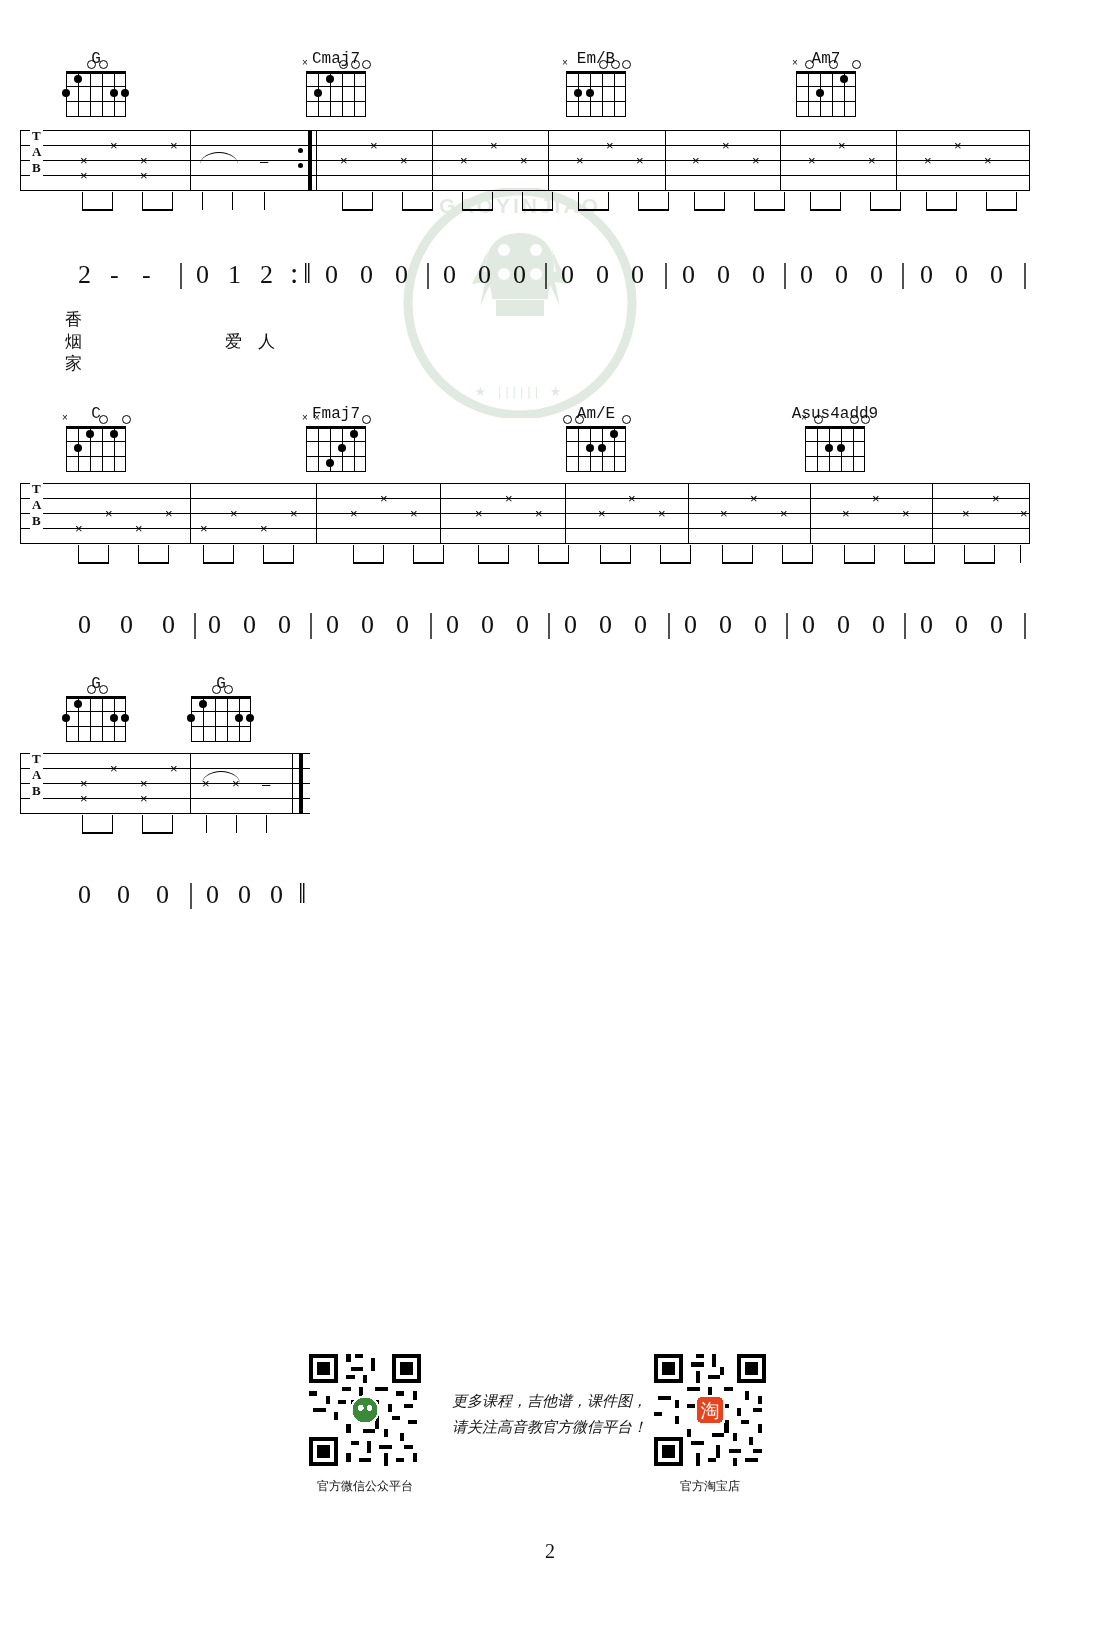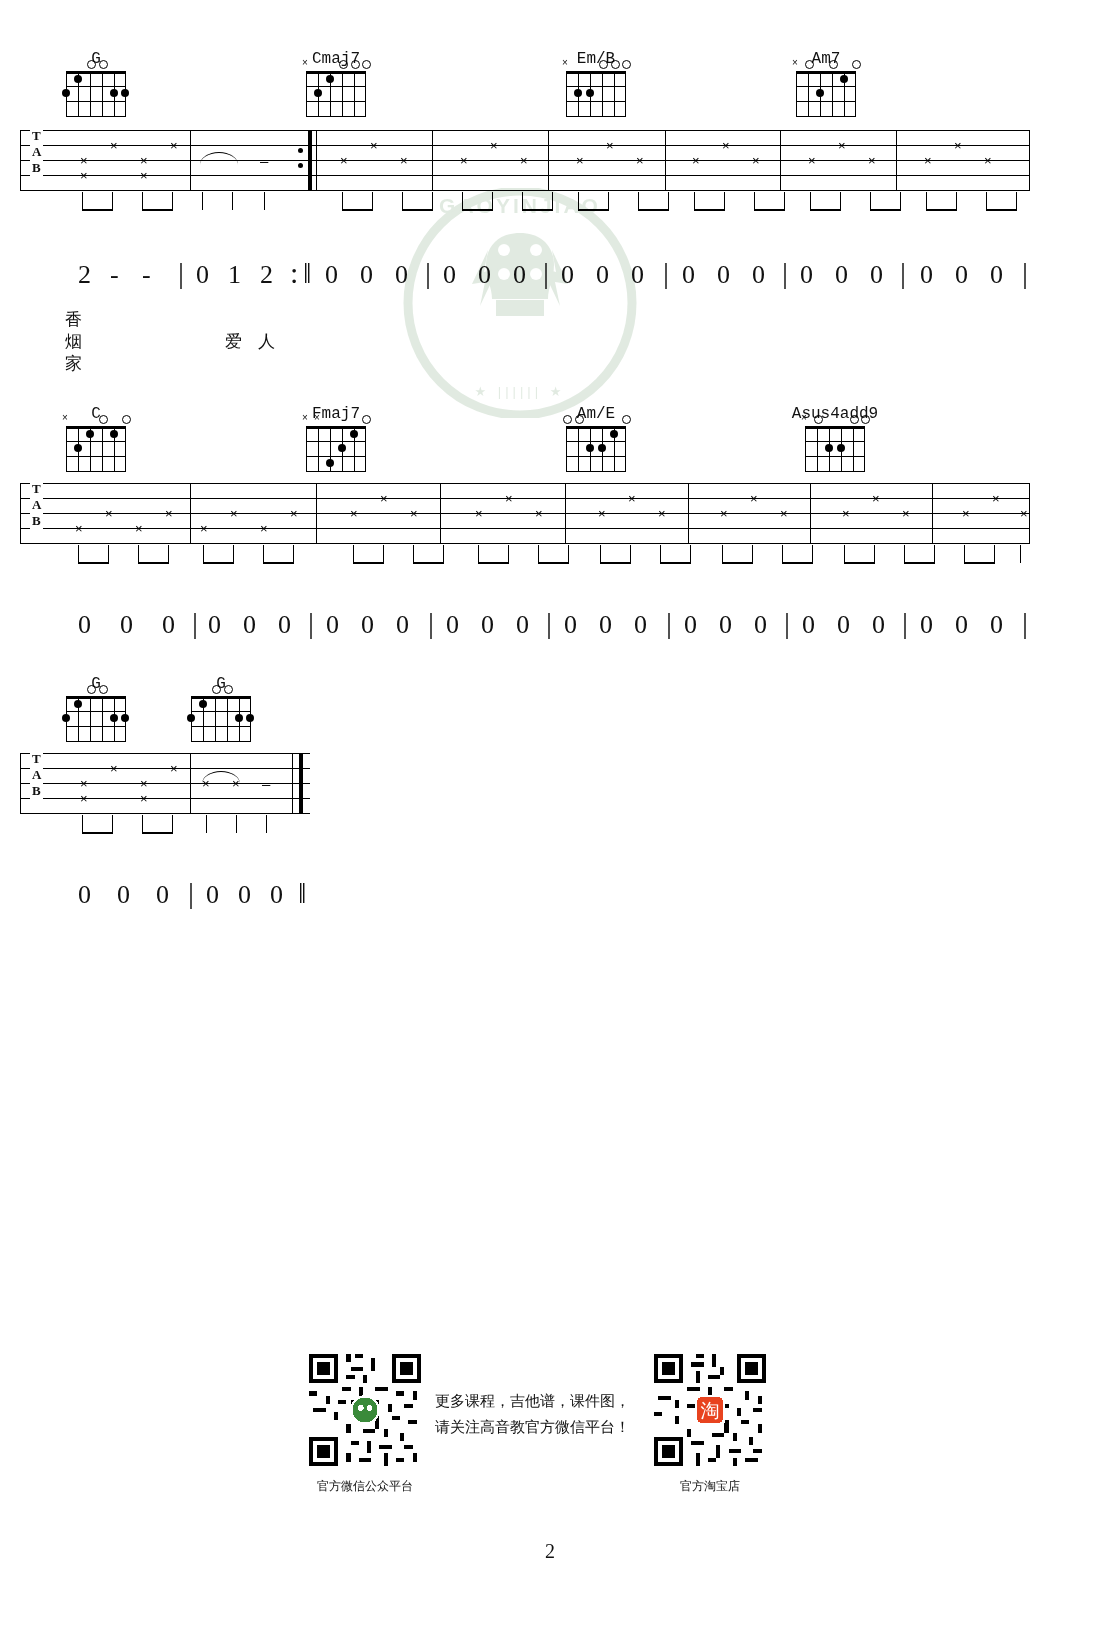--- a/index.html
+++ b/index.html
@@ -723,21 +723,21 @@
           <rect x="22" y="26" width="2" height="1"></rect>
         <rect x="26" y="25" width="1" height="2"></rect>
       </g>
       <circle cx="14.5" cy="14.5" r="3.6" fill="#fff"></circle>
       <circle cx="14.5" cy="14.5" r="3" fill="#3a8a3a"></circle>
       <circle cx="13.5" cy="14" r="0.7" fill="#fff"></circle>
       <circle cx="15.6" cy="14" r="0.7" fill="#fff"></circle>
     </svg>
     <div class="qrlabel" style="left:285px;top:128px;">官方微信公众平台</div>
 
-    <div class="ftext" style="left:435px;top:38px;">
+    <div class="ftext" style="left:452px;top:38px;font-style:italic;">
       <div>更多课程，吉他谱，课件图，</div>
       <div>请关注高音教官方微信平台！</div>
     </div>
 
     <svg class="qr" style="left:650px;top:0;" viewBox="0 0 29 29" shape-rendering="crispEdges">
       <rect width="29" height="29" fill="#fff"></rect>
       <g fill="#000">
         <rect x="1" y="1" width="7" height="1"></rect>
           <rect x="1" y="7" width="7" height="1"></rect>
         <rect x="1" y="1" width="1" height="7"></rect>

